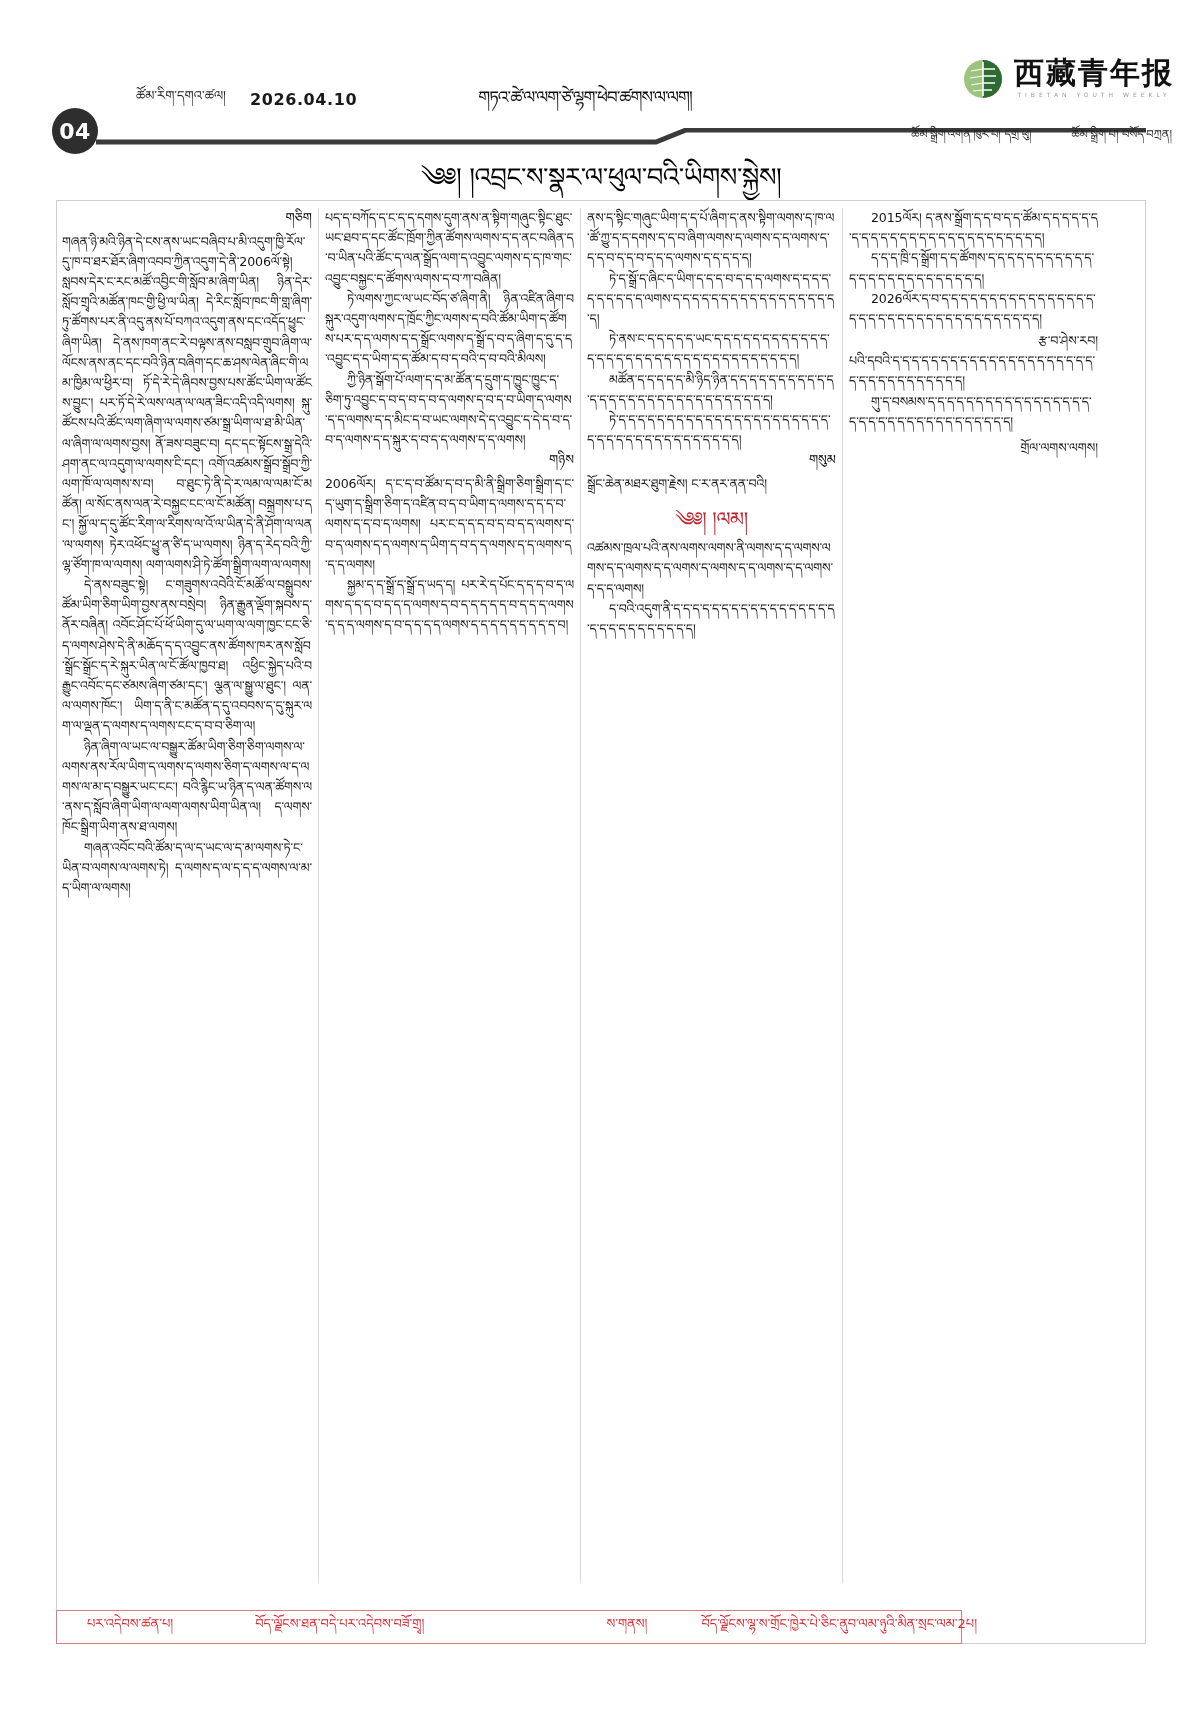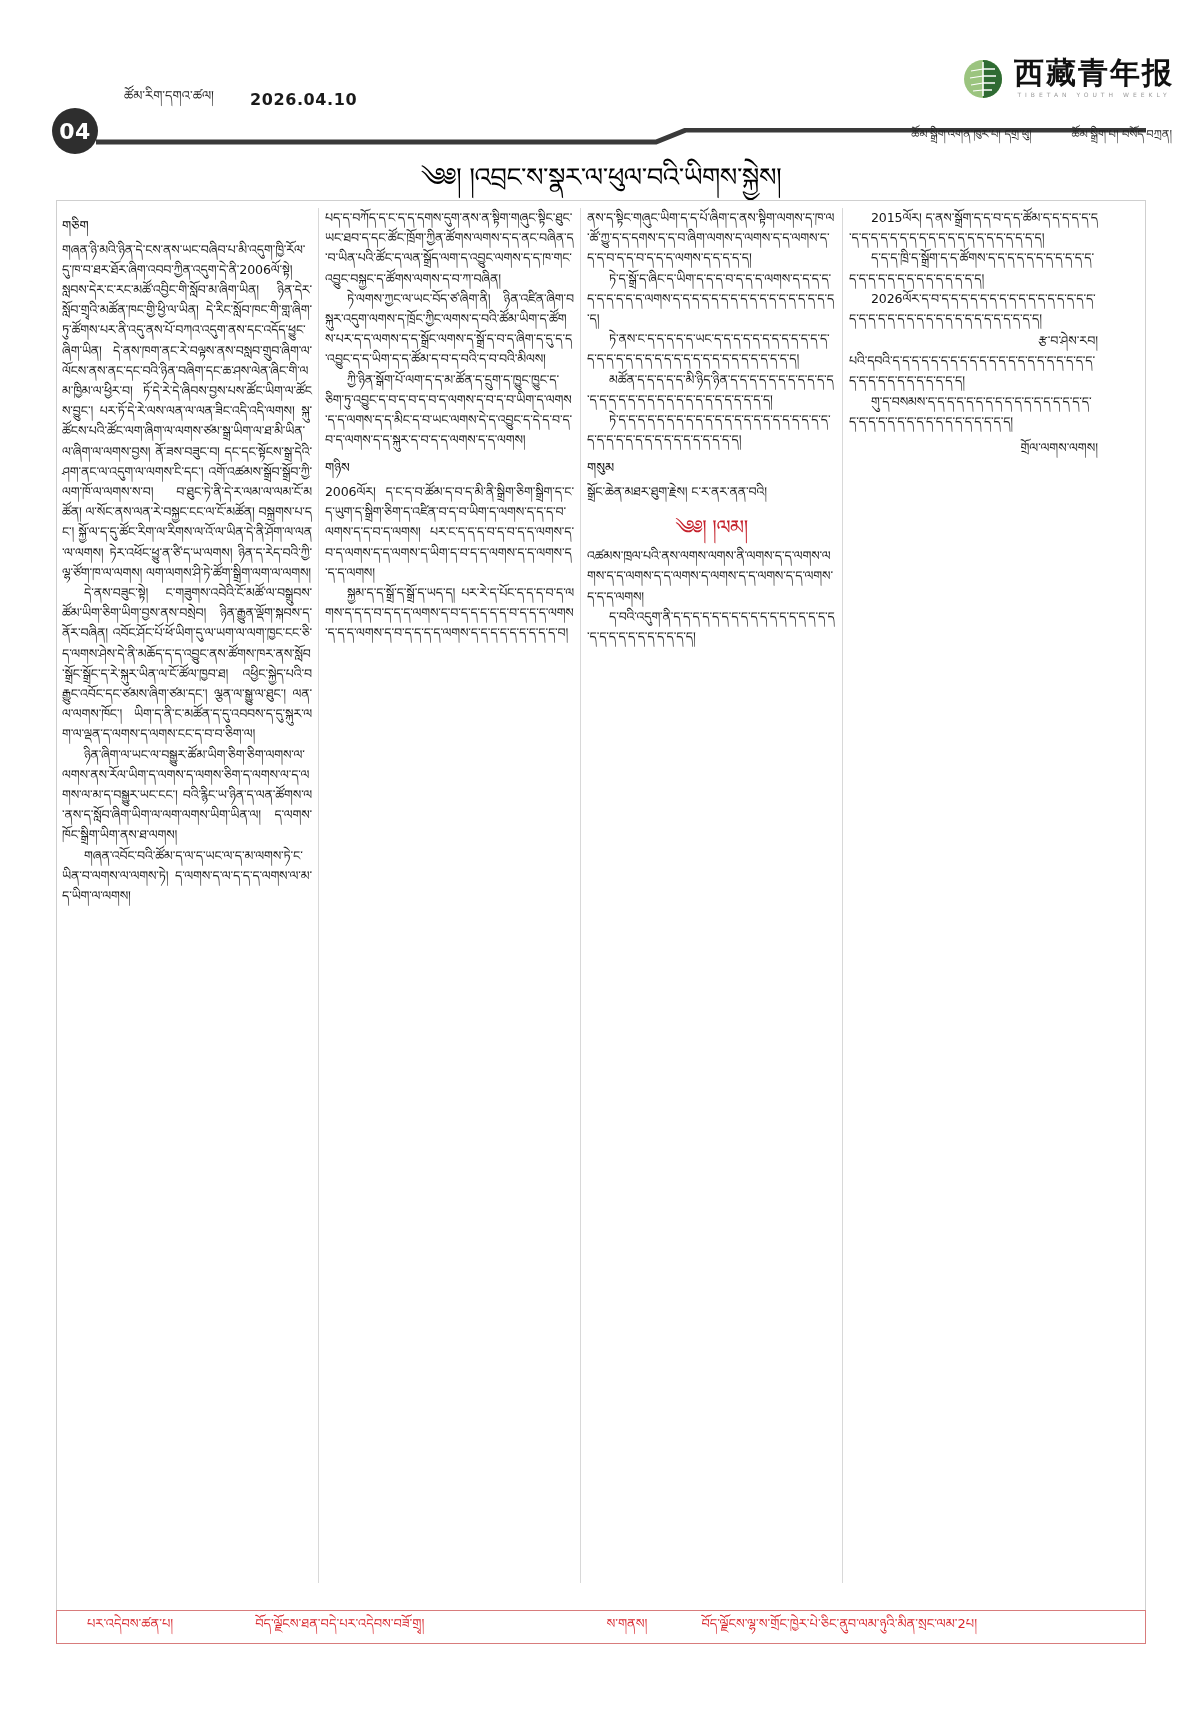--- a/index.html
+++ b/index.html
@@ -19,21 +19,21 @@
     position:absolute;left:52px;top:108px;width:46px;height:46px;
     border-radius:50%;background:#2e2e2e;color:#fff;
     display:flex;align-items:center;justify-content:center;
     font-family:"DejaVu Sans",sans-serif;font-weight:bold;font-size:22px;
     letter-spacing:.5px;
   }
   .masthead-rule{position:absolute;left:96px;top:128px;width:1050px;height:5px;}
   .masthead-rule svg{display:block;}
 
   .folio-tib{
-    position:absolute;left:84px;top:88px;width:170px;text-align:center;
+    position:absolute;left:96px;top:88px;width:170px;text-align:center;
     font-size:13px;line-height:1.2;color:#222;
   }
   .issue-date{
     position:absolute;left:250px;top:90px;
     font-family:"DejaVu Sans",sans-serif;font-weight:bold;font-size:16px;
     letter-spacing:.6px;color:#1a1a1a;
   }
   .section-title-tib{
     position:absolute;left:400px;top:78px;width:370px;text-align:center;
     font-size:17px;color:#111;letter-spacing:-1px;
@@ -67,21 +67,21 @@
     position:absolute;left:56px;top:208px;width:1090px;height:1375px;
     display:flex;gap:0;
   }
   .col{
     width:262px;padding:0 6px;position:relative;box-sizing:border-box;
   }
   .col + .col{border-left:1px solid #d8d8d8;}
   .col-inner{width:100%;}
 
   .sec-head{
-    text-align:left;font-size:13px;line-height:1.5;margin:8px 0 4px 0;color:#000;
+    text-align:right;font-size:13px;line-height:1.5;margin:0 0 4px 0;color:#000;
   }
   p.bt{
     margin:0;font-size:12.6px;line-height:20.2px;color:#141414;
     text-align:justify;text-justify:inter-character;
     word-break:break-all;hyphens:none;letter-spacing:-0.15px;
   }
   p.bt.indent{text-indent:22px;}
   p.bt + p.bt{margin-top:0;}
   .byline{
     text-align:right;font-size:12.6px;line-height:20px;margin-top:2px;color:#141414;
@@ -89,21 +89,21 @@
 
   
   .red-head{
     text-align:center;color:#c5212b;font-size:20px;line-height:1.5;
     margin:10px 0 4px 0;letter-spacing:-0.4px;
   }
   .endmark{text-align:right;font-size:12.6px;margin-top:2px;color:#141414;}
 
   
   .footer-bar{
-    position:absolute;left:56px;top:1610px;width:1090px;height:34px;
+    position:absolute;left:56px;top:1610px;width:906px;height:34px;
     border:1px solid #d87c7c;box-sizing:border-box;
     display:flex;align-items:center;
     color:#d8262c;font-size:13px;
   }
   .fcell{padding:0 6px;white-space:nowrap;}
   .f1{margin-left:24px;}
   .f2{margin-left:70px;}
   .f3{margin-left:170px;}
   .f4{margin-left:42px;}
 
@@ -122,20 +122,21 @@
     <div class="folio-badge">04</div>
 
     <div class="masthead-rule">
       <svg width="1050" height="18" viewBox="0 0 1050 18">
         <path d="M0 14 L560 14 L590 2 L1050 2" stroke="#3a3a3a" stroke-width="5" fill="none"></path>
       </svg>
     </div>
 
     <div class="folio-tib">ཚོམ་རིག་དགའ་ཚལ།</div>
     <div class="issue-date">2026.04.10</div>
+    <div class="section-title-tib">གཏའ་ཚེ་ལ་ལག་ཙེ་ལྷག་ཕེབ་ཚགས་ལ་ལག།</div>
 
     <div class="brand">
       <span class="brand-mark">
         <svg width="42" height="42" viewBox="0 0 42 42">
           <circle cx="21" cy="21" r="19" fill="#9bc47f"></circle>
           <path d="M21 2 A19 19 0 0 1 21 40 Z" fill="#2f6b33"></path>
           <path d="M21 4 L21 38" stroke="#ffffff" stroke-width="1.6"></path>
           <path d="M21 11 L33 11 M21 18 L34 18 M21 25 L33 25 M21 32 L30 32" stroke="#ffffff" stroke-width="1.4"></path>
           <path d="M21 11 L9 13 M21 18 L8 20 M21 25 L9 27 M21 32 L11 33" stroke="#ffffff" stroke-width="1.2"></path>
         </svg>

